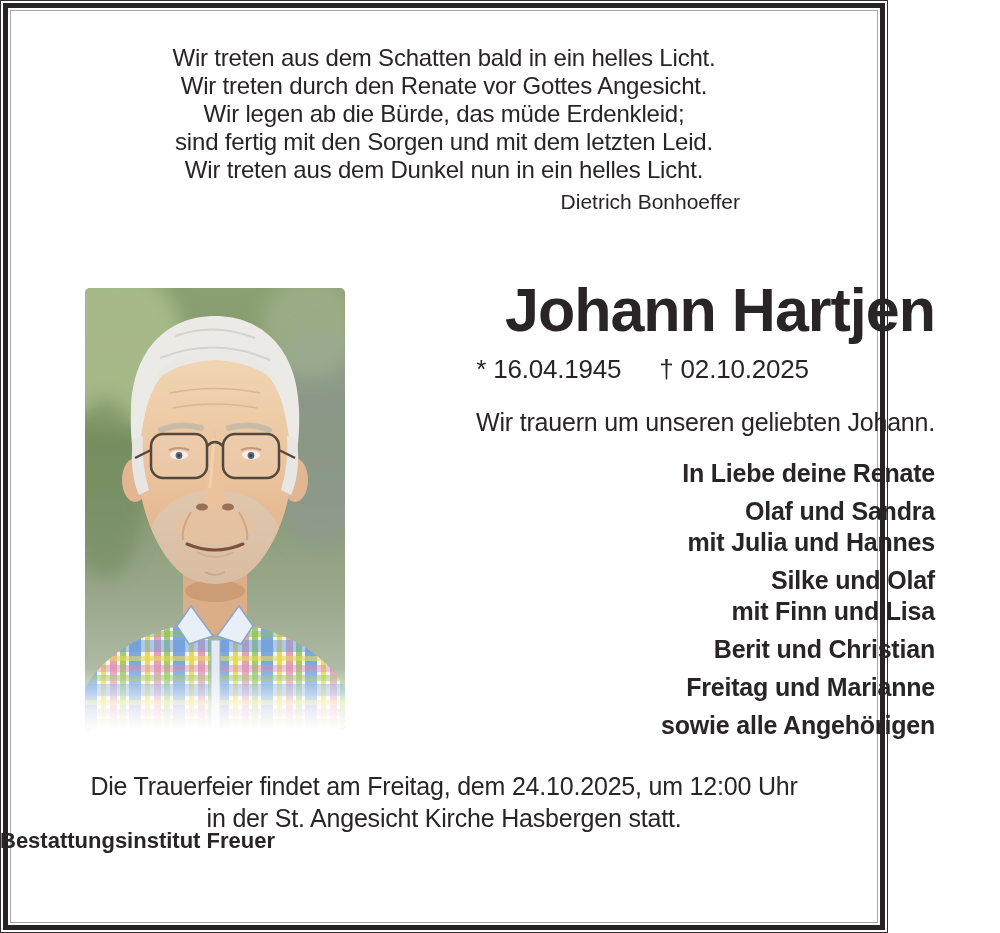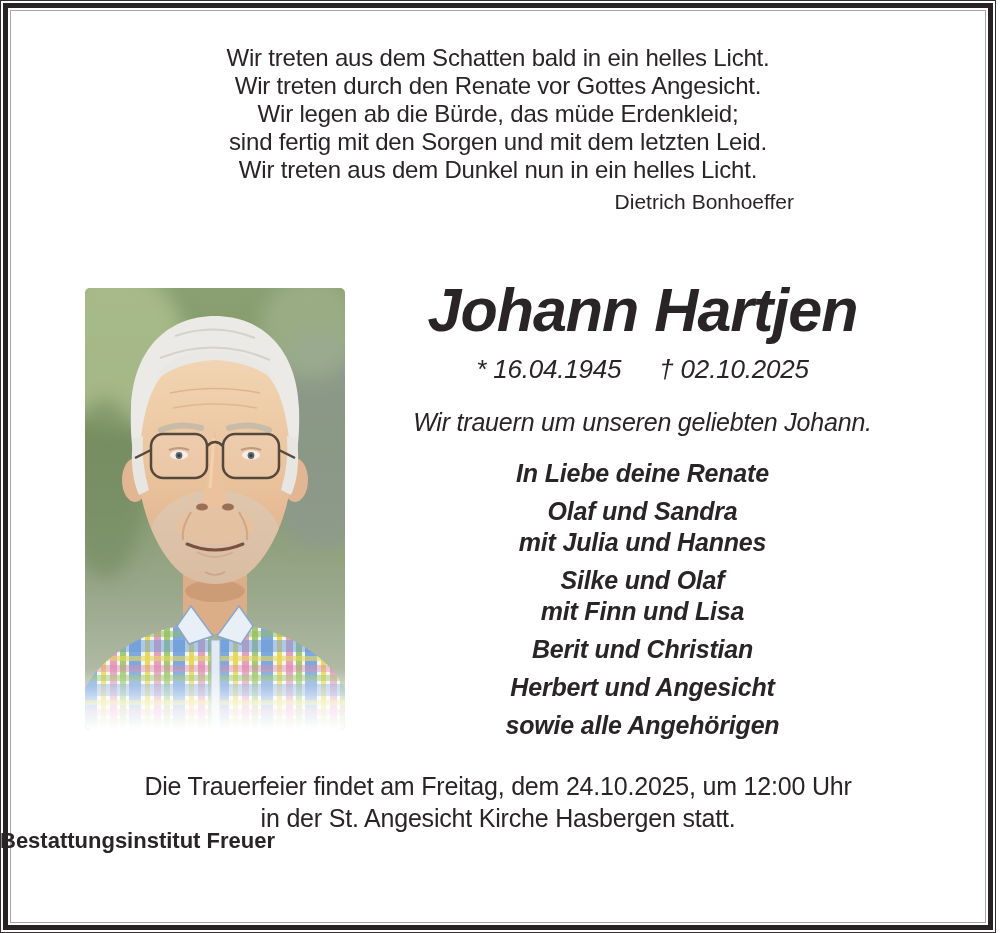--- a/index.html
+++ b/index.html
@@ -7,21 +7,21 @@
     padding: 0;
     background: #ffffff;
     width: 1000px;
     height: 933px;
     font-family: "Liberation Sans", "DejaVu Sans", sans-serif;
     color: #292426;
     overflow: hidden;
   }
   .page {
     position: relative;
-    width: 996px;
+    width: 888px;
     height: 933px;
     background: #ffffff;
   }
   
   .frame-outer {
     position: absolute; inset: 0;
     border: 1px solid #332e30;
     padding: 2px;
     box-sizing: border-box;
     pointer-events: none;
@@ -63,22 +63,21 @@
     width: 260px; height: 442px;
     border-radius: 5px;
     overflow: hidden;
   }
   .photo svg { display: block; }
   
   .right-col {
     position: absolute;
     left: 350px; top: 278px;
     width: 585px;
-    text-align: center;
-    font-style: italic;
+    text-align: right;
   }
   .deceased-name {
     font-size: 61px;
     font-weight: bold;
     line-height: 64px;
     letter-spacing: -1px;
     white-space: nowrap;
   }
   .dates {
     margin-top: 12px;
@@ -255,21 +254,21 @@
       <span>† 02.10.2025</span>
     </div>
     <div class="mourning-intro">Wir trauern um unseren geliebten Johann.</div>
     <div class="family">
       <div class="family-line">In Liebe deine Renate</div>
       <div class="family-line gap">Olaf und Sandra</div>
       <div class="family-line">mit Julia und Hannes</div>
       <div class="family-line gap">Silke und Olaf</div>
       <div class="family-line">mit Finn und Lisa</div>
       <div class="family-line gap">Berit und Christian</div>
-      <div class="family-line gap">Herbert und Angesicht</div>
+      <div class="family-line gap">Freitag und Marianne</div>
       <div class="family-line gap">sowie alle Angehörigen</div>
     </div>
   </div>
 
   <div class="funeral">
     <div>Die Trauerfeier findet am Freitag, dem 24.10.2025, um 12:00 Uhr</div>
     <div>in der St. Angesicht Kirche Hasbergen statt.</div>
   </div>
 
   <div class="funeral-home">Bestattungsinstitut Freuer</div>

